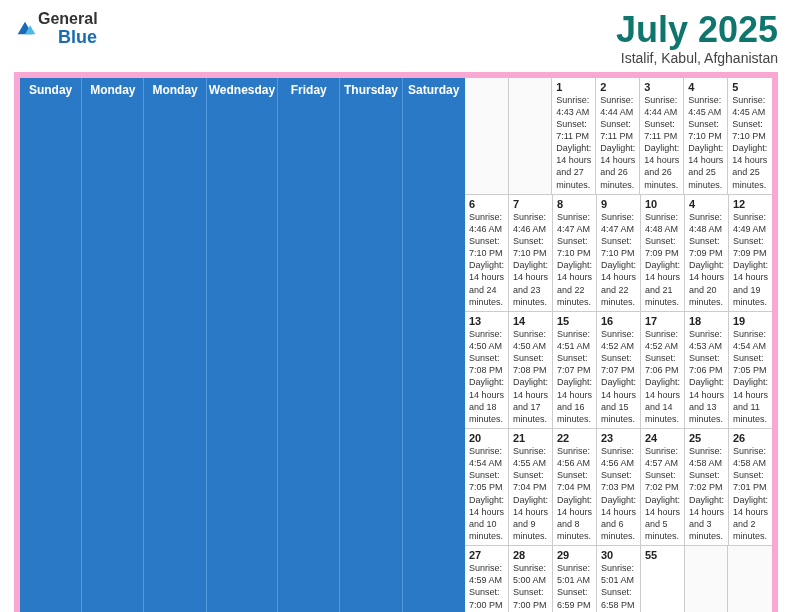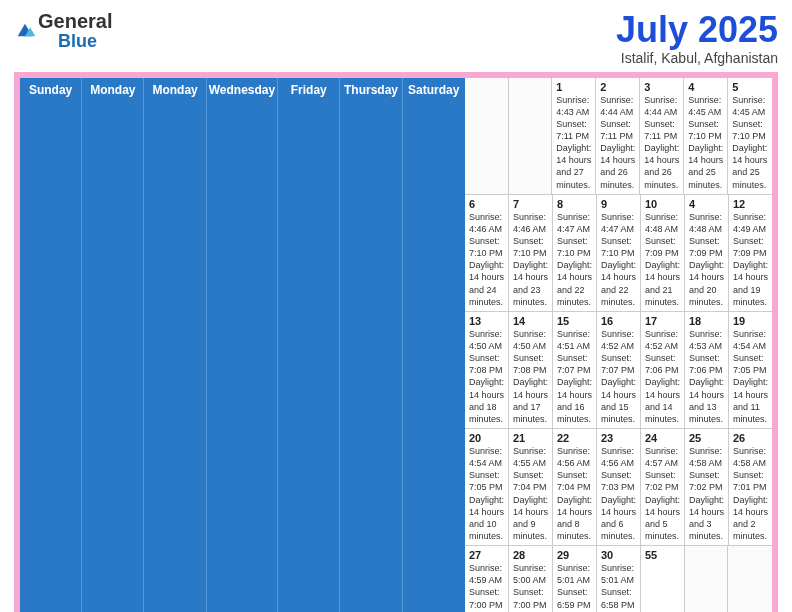--- a/index.html
+++ b/index.html
@@ -26,42 +26,42 @@
     .logo {
       display: flex;
       align-items: center;
     }
     .logo-text {
       display: flex;
       flex-direction: column;
       line-height: 1.1;
     }
     .logo-general {
-      font-size: 20px;
+      font-size: 16px;
       font-weight: bold;
       color: #333;
     }
     .logo-blue {
       font-size: 18px;
       font-weight: bold;
       color: #1a6bb5;
       margin-left: 20px;
     }
     .logo-icon {
       width: 22px;
       height: 22px;
       margin-right: 2px;
     }
     .title-block {
       text-align: right;
     }
     .title-month {
       font-size: 36px;
       font-weight: bold;
-      color: #1d4ed8;
+      color: #0f766e;
       line-height: 1.1;
     }
     .title-location {
       font-size: 14px;
       color: #444;
     }
     .calendar {
       flex: 1;
       display: flex;
       flex-direction: row;

